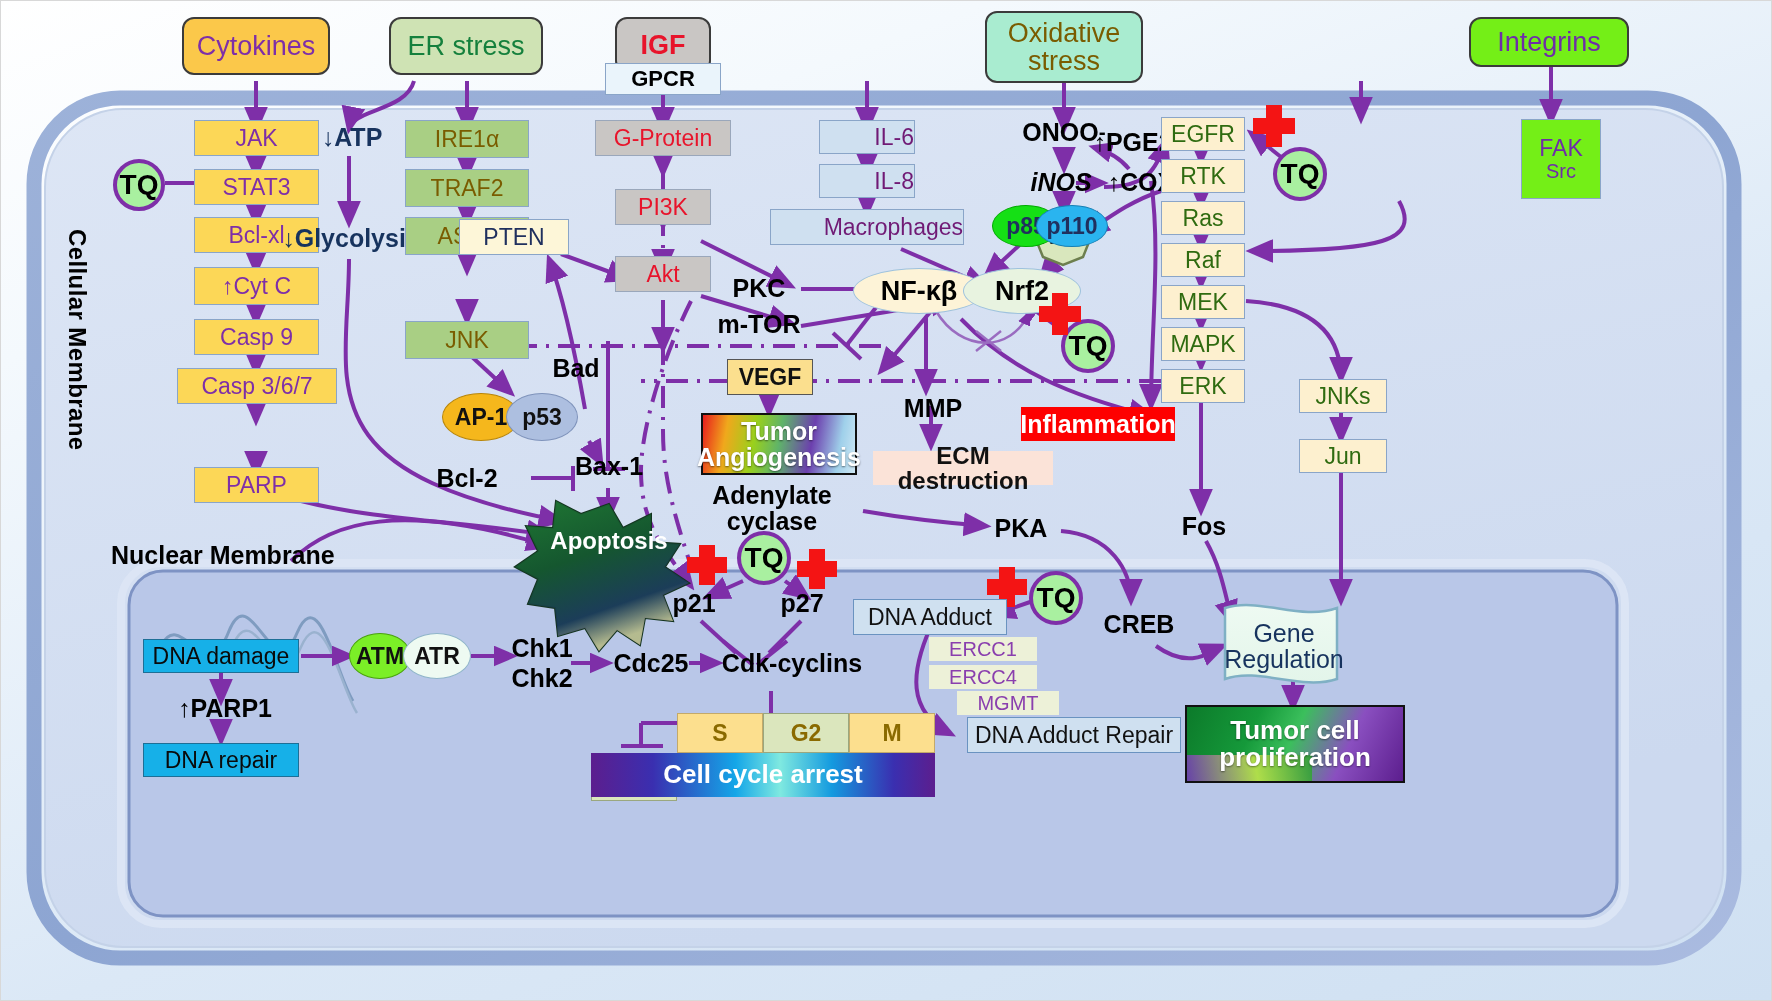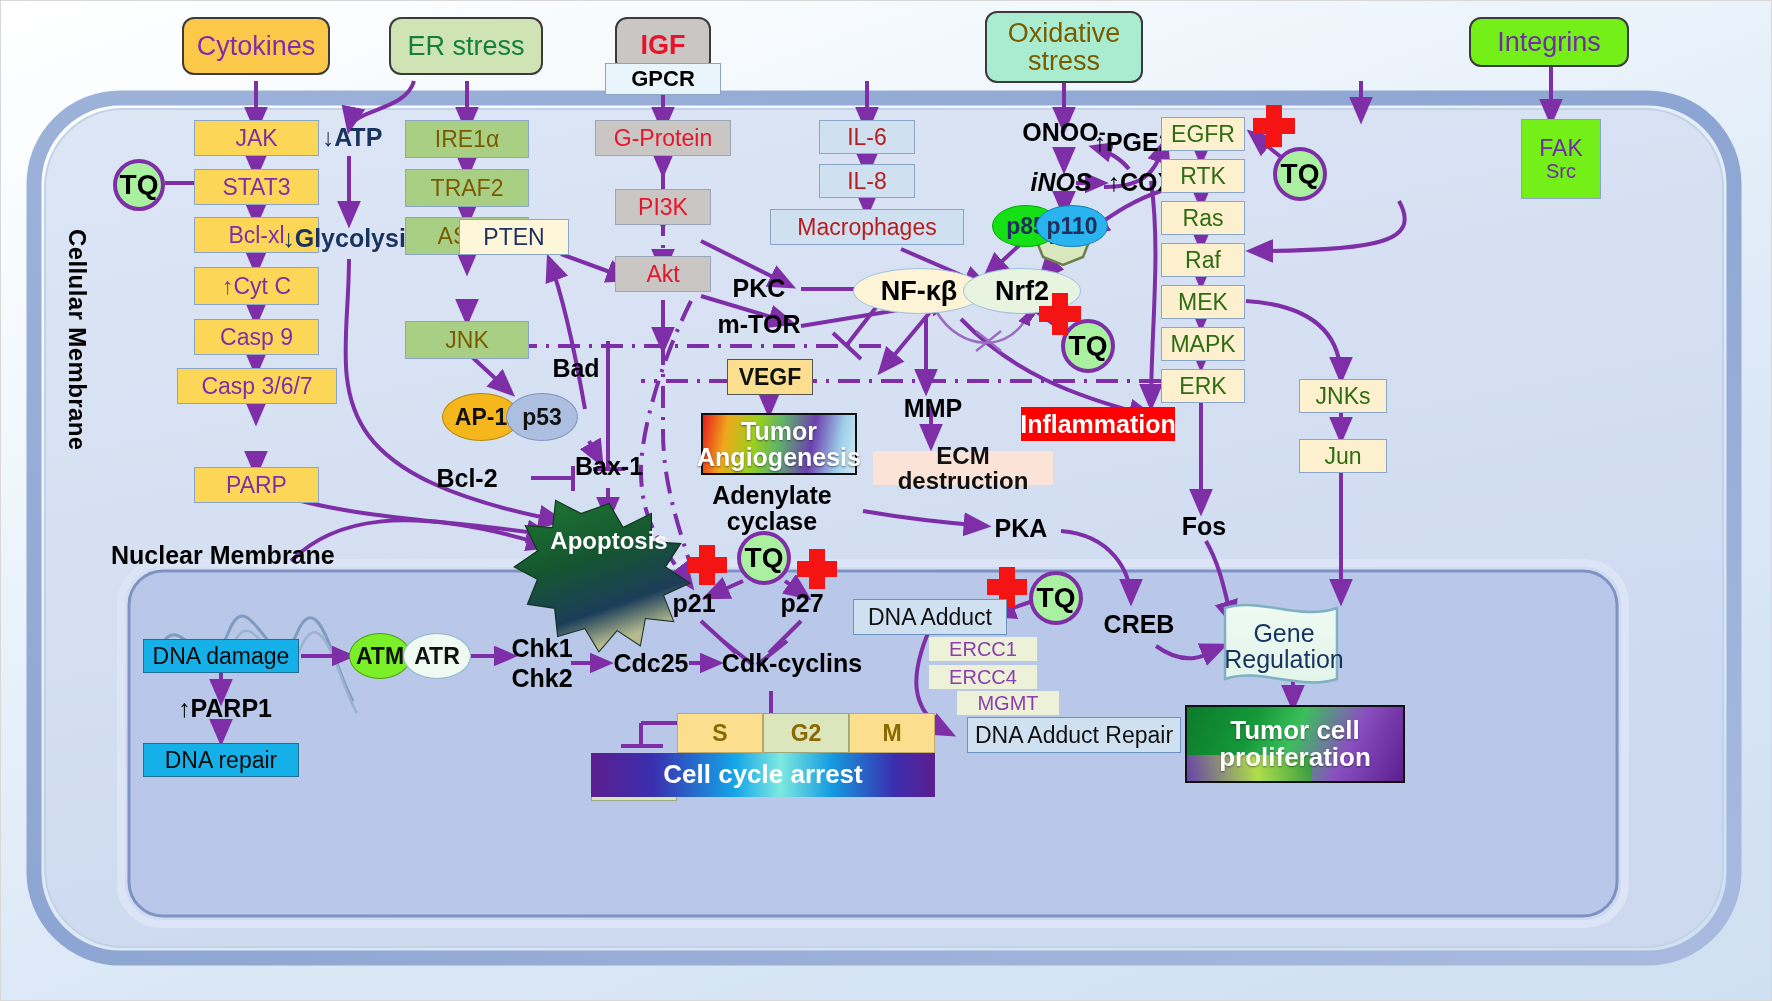--- a/index.html
+++ b/index.html
@@ -20,21 +20,21 @@
   .pill.blue{background:#c3cdee;color:#20305e;}
   .pill.mint{background:#a9ecd0;color:#7a5c00;}
   .pill.cream{background:#fdf0cf;color:#2f6b10;}
   .pill.lime{background:#74ef17;color:#6f2da8;}
 
   
   .bx{border:1.5px solid #8aa5c8;font-size:23px;}
   .bx.yel{background:#fcd757;color:#7e2fa8;}
   .bx.grn{background:#a9cf84;color:#7a5c00;}
   .bx.gry{background:#c9c6c4;color:#e8142b;border-color:#9aa7bb;}
-  .bx.lblue{background:#cfe0f0;color:#b91c1c;}
+  .bx.lblue{background:#cfe0f0;color:#701a75;justify-content:flex-end;}
   .bx.cream2{background:#fdf0cf;color:#2f6b10;}
   .bx.ivory{background:#fdf6d8;color:#20305e;}
   .bx.cyan{background:#16b0e8;color:#0a0a0a;border-color:#1e6f96;}
   .bx.lime2{background:#74ef17;color:#6f2da8;}
   .bx.gpcr{background:#eaf4fb;color:#000;font-weight:bold;font-size:22px;border-color:#8aa5c8;}
   .bx.vegf{background:#fbdf8e;color:#111;font-weight:bold;font-size:23px;border:1.5px solid #555;}
   .bx.adduct{background:#cfe0f0;color:#111;font-size:23px;border-color:#6a93c0;}
   .bx.pale{background:#edf1d8;color:#8a3fae;font-size:20px;border:none;}
 
   

